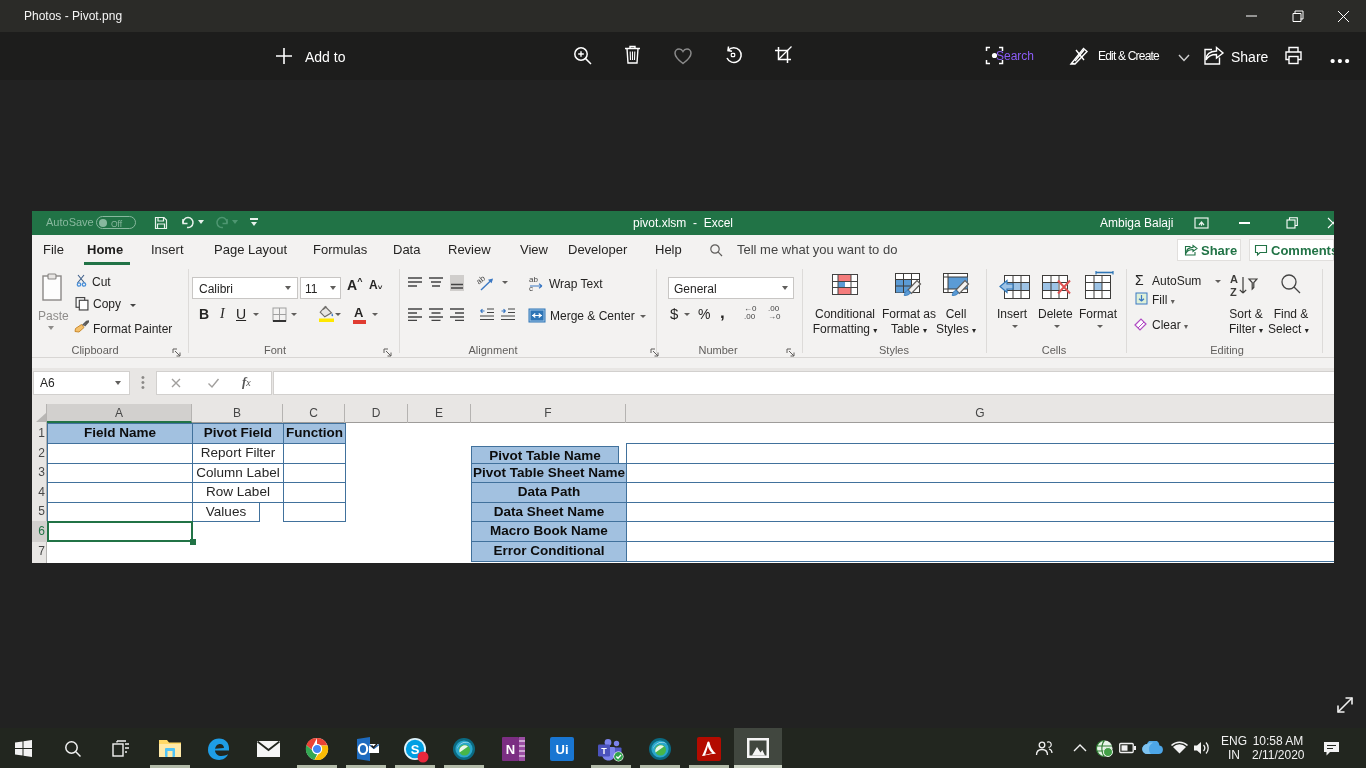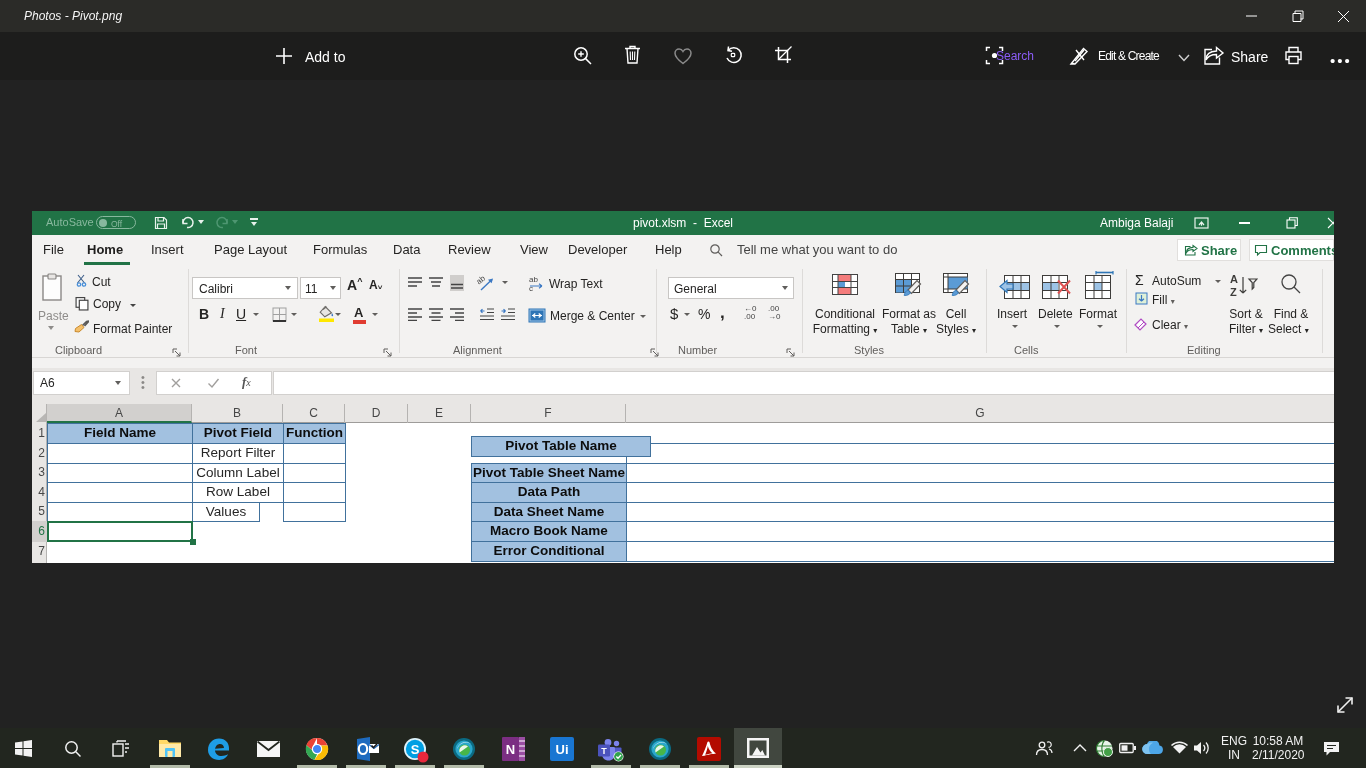--- a/index.html
+++ b/index.html
@@ -1,37 +1,37 @@
 <!DOCTYPE html>
 <html><head>
 <meta charset="utf-8">
 <style>
 * { margin:0; padding:0; box-sizing:border-box; }
 html,body { width:1366px; height:768px; overflow:hidden; background:#222222; font-family:"Liberation Sans", sans-serif; }
 .abs { position:absolute; }
 #stage { position:relative; width:1366px; height:768px; }
 
 
-#titlebar { position:absolute; left:0; top:0; width:1366px; height:32px; background:#2b2b28; color:#ffffff;font-style:italic; }
+#titlebar { position:absolute; left:0; top:0; width:1366px; height:32px; background:#2b2b28; color:#ffffff; }
 #titlebar .title { position:absolute; left:24px; top:9px; font-size:12px; color:#f5f5f5; }
 #toolbar { position:absolute; left:0; top:32px; width:1366px; height:48px; background:#1d1d1c; color:#fff; }
 #seeall { position:absolute; left:0; top:0; width:123px; height:48px; background:#5a6456; color:#fff; font-size:14px; }
 #content { position:absolute; left:0; top:80px; width:1366px; height:648px; background:#222222; }
 #taskbar { position:absolute; left:0; top:728px; width:1366px; height:40px; background:#22261f; }
 
 
 #excel { position:absolute; left:32px; top:131px; width:1302px; height:352px; background:#ffffff; overflow:hidden; }
 #xl-title { position:absolute; left:0; top:0; width:1302px; height:24px; background:#217346; color:#fff; }
 #xl-tabs { position:absolute; left:0; top:24px; width:1302px; height:30px; background:#f3f2f1; }
 #xl-ribbon { position:absolute; left:0; top:54px; width:1302px; height:93px; background:#f3f2f1; border-bottom:1px solid #d8d6d4; }
 #xl-formula { position:absolute; left:0; top:147px; width:1302px; height:46px; background:#e8e6e4; }
 #xl-grid { position:absolute; left:0; top:193px; width:1302px; height:159px; background:#ffffff; }
 
 .tab { position:absolute; top:7px; font-size:13px; color:#252423; }
-.glabel { position:absolute; top:79px; font-size:11px; color:#605e5c; }
+.glabel { position:absolute; top:79px; font-size:11px; color:#605e5c; text-align:center; }
 .gsep { position:absolute; top:4px; width:1px; height:84px; background:#dddbd9; }
 .colh { position:absolute; top:0; height:19px; font-size:12px; color:#474747; text-align:center; line-height:19px; border-right:1px solid #b5b3b1; }
 .rown { position:absolute; left:0; width:13px; font-size:12px; color:#474747; text-align:right; }
 .cell { position:absolute; border:1px solid #41719c; background:#fff; }
 .cell.hdr { background:#a2c1e0; font-weight:bold; color:#0d0d0d; font-size:13.5px; text-align:center; line-height:18px; white-space:nowrap; overflow:hidden; }
 .cell.txt { color:#262626; font-size:13.5px; text-align:center; line-height:18px; }
 .tbline { position:absolute; top:37px; width:40px; height:3px; background:#b3bba9; }
 </style>
 </head>
 <body>
@@ -444,21 +444,21 @@
         <div class="cell" style="left:15px;top:98px;width:146px;height:20px"></div>
         <div class="cell txt" style="left:160px;top:98px;width:68px;height:20px">Values</div>
         <div class="cell" style="left:251px;top:98px;width:63px;height:20px"></div>
 
         <div class="cell" style="left:594px;top:39px;width:709px;height:21px"></div>
         <div class="cell" style="left:594px;top:59px;width:709px;height:20px"></div>
         <div class="cell" style="left:594px;top:78px;width:709px;height:21px"></div>
         <div class="cell" style="left:594px;top:98px;width:709px;height:20px"></div>
         <div class="cell" style="left:594px;top:117px;width:709px;height:21px"></div>
         <div class="cell" style="left:594px;top:137px;width:709px;height:21px"></div>
-        <div class="cell hdr" style="left:439px;top:32px;width:180px;height:21px">Pivot Table Name</div>
+        <div class="cell hdr" style="left:439px;top:42px;width:148px;height:21px">Pivot Table Name</div>
         <div class="cell hdr" style="left:439px;top:59px;width:156px;height:20px">Pivot Table Sheet Name</div>
         <div class="cell hdr" style="left:439px;top:78px;width:156px;height:21px">Data Path</div>
         <div class="cell hdr" style="left:439px;top:98px;width:156px;height:20px">Data Sheet Name</div>
         <div class="cell hdr" style="left:439px;top:117px;width:156px;height:21px">Macro Book Name</div>
         <div class="cell hdr" style="left:439px;top:137px;width:156px;height:21px">Error Conditional</div>
 
         <div class="abs" style="left:15px;top:117px;width:146px;height:21px;border:2px solid #217346;background:#fff"></div>
         <div class="abs" style="left:158px;top:135px;width:6px;height:6px;background:#217346"></div>
       </div>
     </div>

